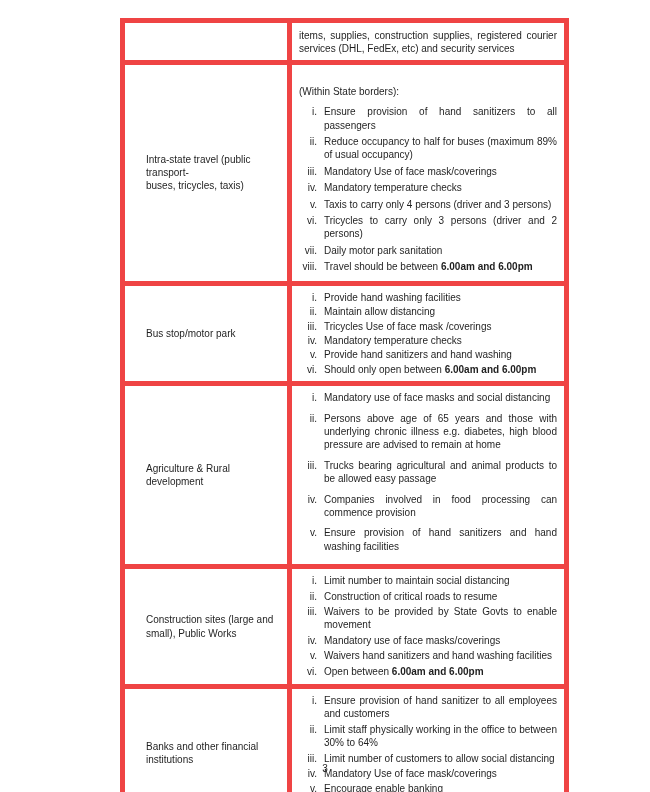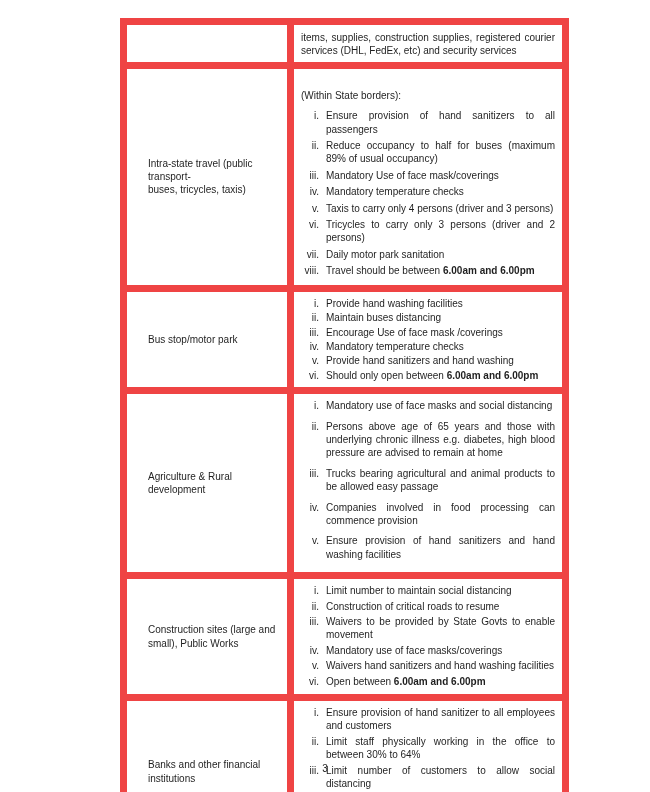--- a/index.html
+++ b/index.html
@@ -15,21 +15,21 @@
   }
   table.guide-table {
     position: absolute;
     left: 120px;
     top: 18px;
     width: 449px;
     border-collapse: collapse;
     table-layout: fixed;
   }
   td {
-    border: 7px solid #ef4444;
+    border: 5px solid #ef4444;
     vertical-align: top;
     font-size: 10px;
     line-height: 13.4px;
   }
   .cat-cell {
     width: 167px;
     vertical-align: middle;
     padding: 4px 5px 4px 21px;
   }
   .cat {
@@ -138,25 +138,25 @@
           <td class="cat-cell">
             <div class="cat">Bus stop/motor park</div>
           </td>
           <td class="items-cell">
             <div class="item">
               <span class="num">i.</span>
               <span class="txt"><span>Provide hand washing facilities</span></span>
             </div>
             <div class="item">
               <span class="num">ii.</span>
-              <span class="txt"><span>Maintain buses distancing</span></span>
-            </div>
-            <div class="item">
-              <span class="num">iii.</span>
-              <span class="txt"><span>Encourage Use of face mask /coverings</span></span>
+              <span class="txt"><span>Maintain allow distancing</span></span>
+            </div>
+            <div class="item">
+              <span class="num">iii.</span>
+              <span class="txt"><span>Tricycles Use of face mask /coverings</span></span>
             </div>
             <div class="item">
               <span class="num">iv.</span>
               <span class="txt"><span>Mandatory temperature checks</span></span>
             </div>
             <div class="item">
               <span class="num">v.</span>
               <span class="txt"><span>Provide hand sanitizers and hand washing</span></span>
             </div>
             <div class="item">

